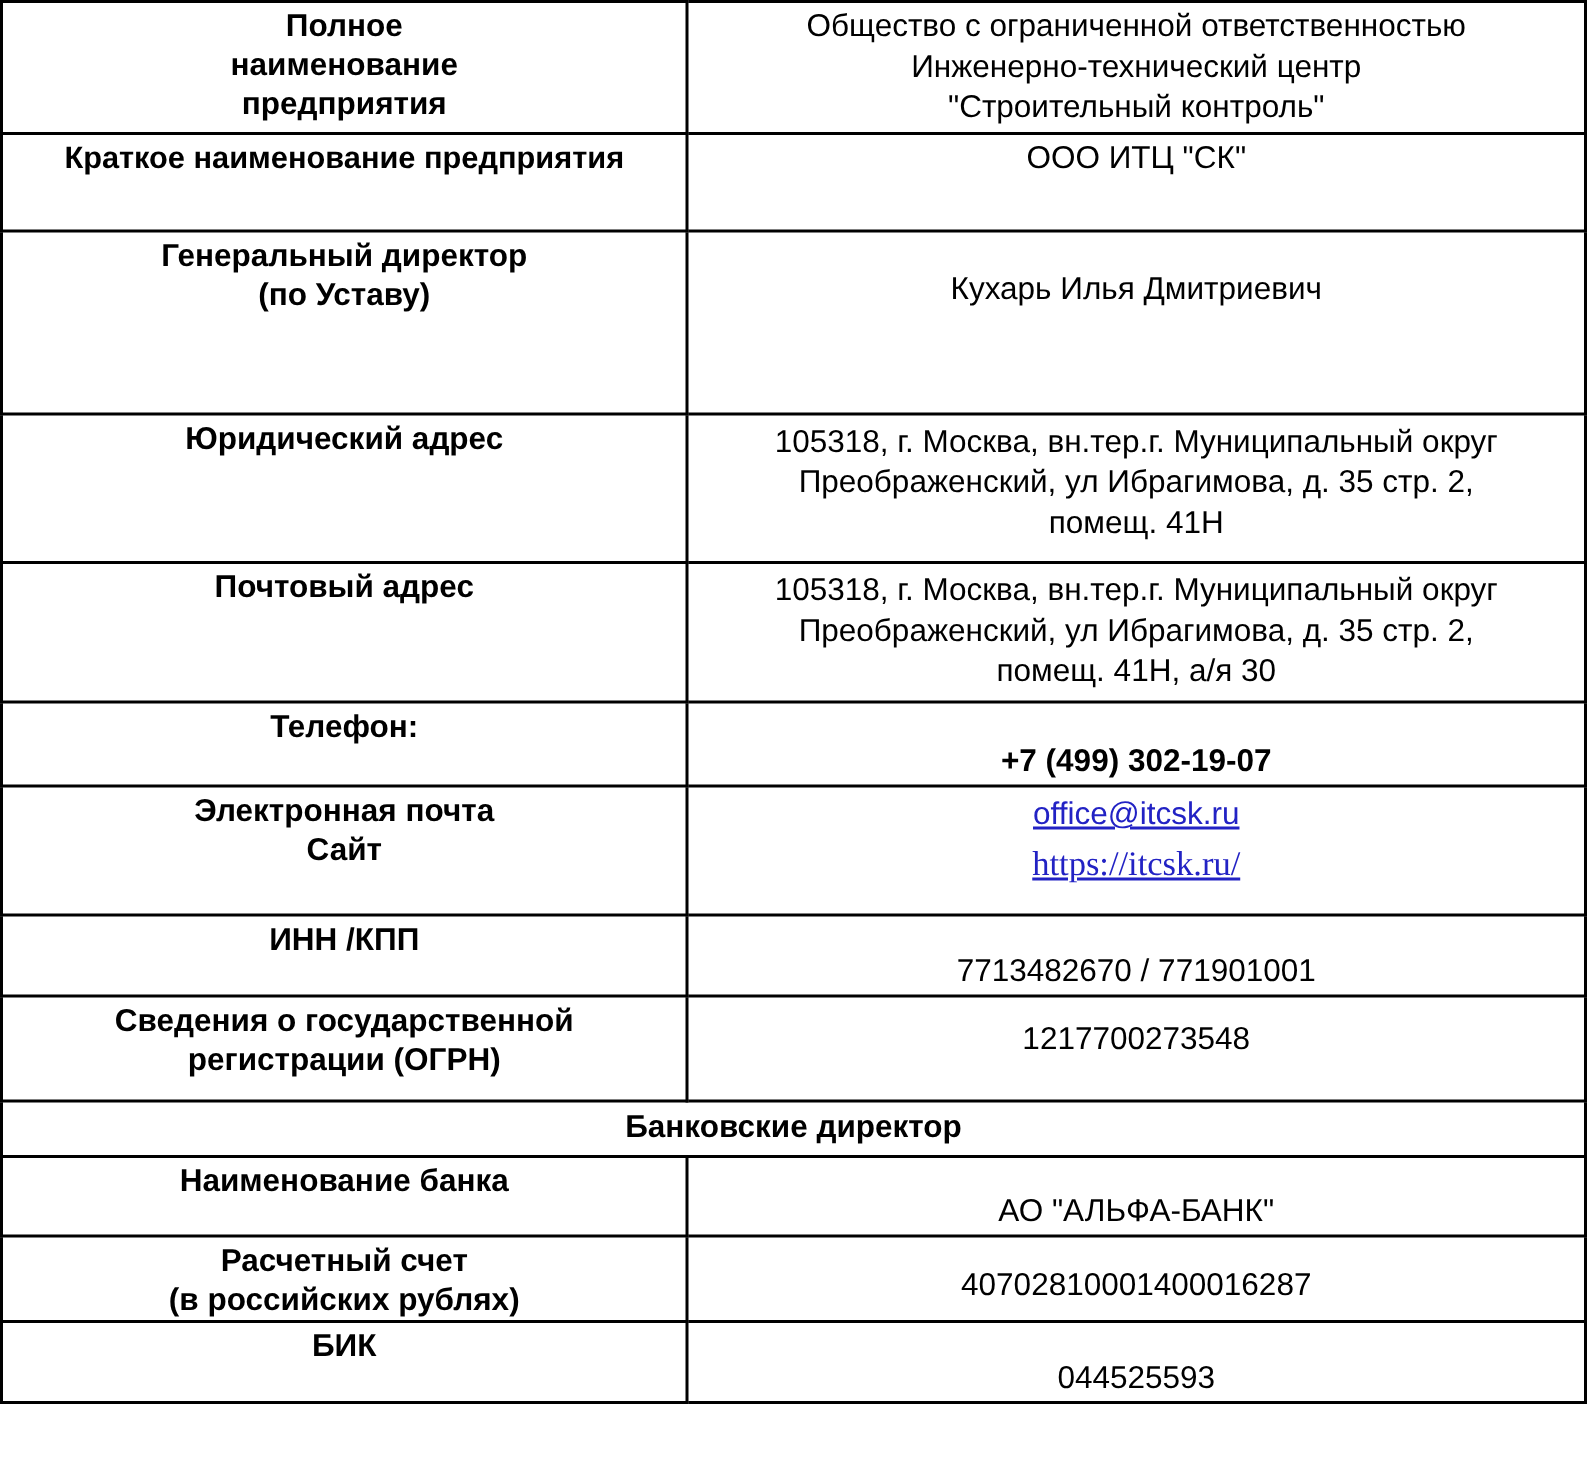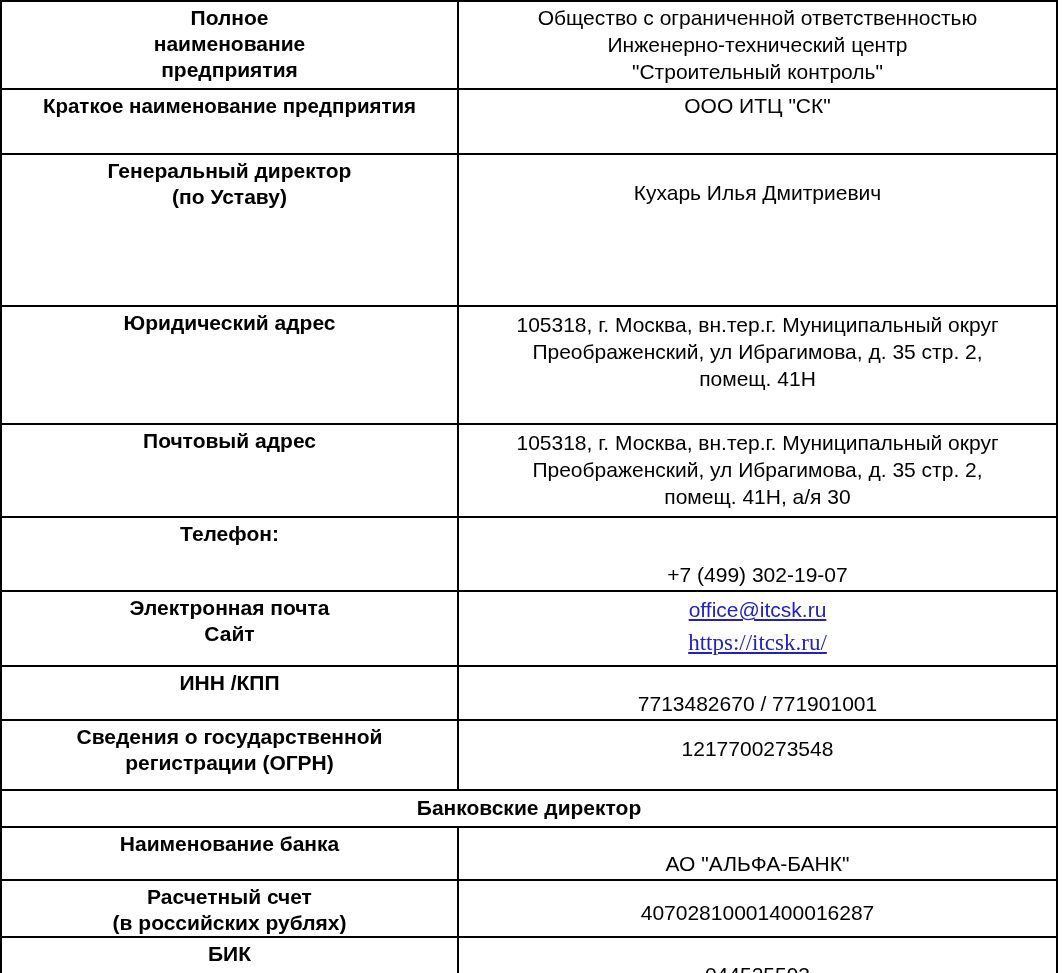--- a/index.html
+++ b/index.html
@@ -115,31 +115,31 @@
 
       <tr style="height:65px;">
         <td>
           <div class="label tight">Краткое наименование предприятия</div>
         </td>
         <td class="value-cell">
           <div class="value">ООО ИТЦ "СК"</div>
         </td>
       </tr>
 
-      <tr style="height:152px;">
+      <tr style="height:122px;">
         <td>
           <div class="label">Генеральный директор
 (по Уставу)</div>
         </td>
         <td class="value-cell topalign">
           <div class="value" style="padding-top:24px;">Кухарь Илья Дмитриевич</div>
         </td>
       </tr>
 
-      <tr style="height:118px;">
+      <tr style="height:99px;">
         <td>
           <div class="label">Юридический адрес</div>
         </td>
         <td class="value-cell topalign">
           <div class="value" style="padding-top:4px;">105318, г. Москва, вн.тер.г. Муниципальный округ
 Преображенский, ул Ибрагимова, д. 35 стр. 2,
 помещ. 41Н</div>
         </td>
       </tr>
 
@@ -152,25 +152,25 @@
 Преображенский, ул Ибрагимова, д. 35 стр. 2,
 помещ. 41Н, а/я 30</div>
         </td>
       </tr>
 
       <tr style="height:55px;">
         <td>
           <div class="label">Телефон:</div>
         </td>
         <td class="value-cell topalign">
-          <div class="value" style="padding-top:43px;">+7 (499) 302-19-07</div>
-        </td>
-      </tr>
-
-      <tr style="height:75px;">
+          <div class="value" style="padding-top:25px;font-weight:bold;">+7 (499) 302-19-07</div>
+        </td>
+      </tr>
+
+      <tr style="height:86px;">
         <td>
           <div class="label">Электронная почта
 Сайт</div>
         </td>
         <td class="value-cell topalign">
           <div class="linkline" style="padding-top:2px;text-align:center;">
             <a class="lnk" href="#">office@itcsk.ru</a>
           </div>
           <div class="linkline">
             <a class="lnk serif" href="#">https://itcsk.ru/</a>

